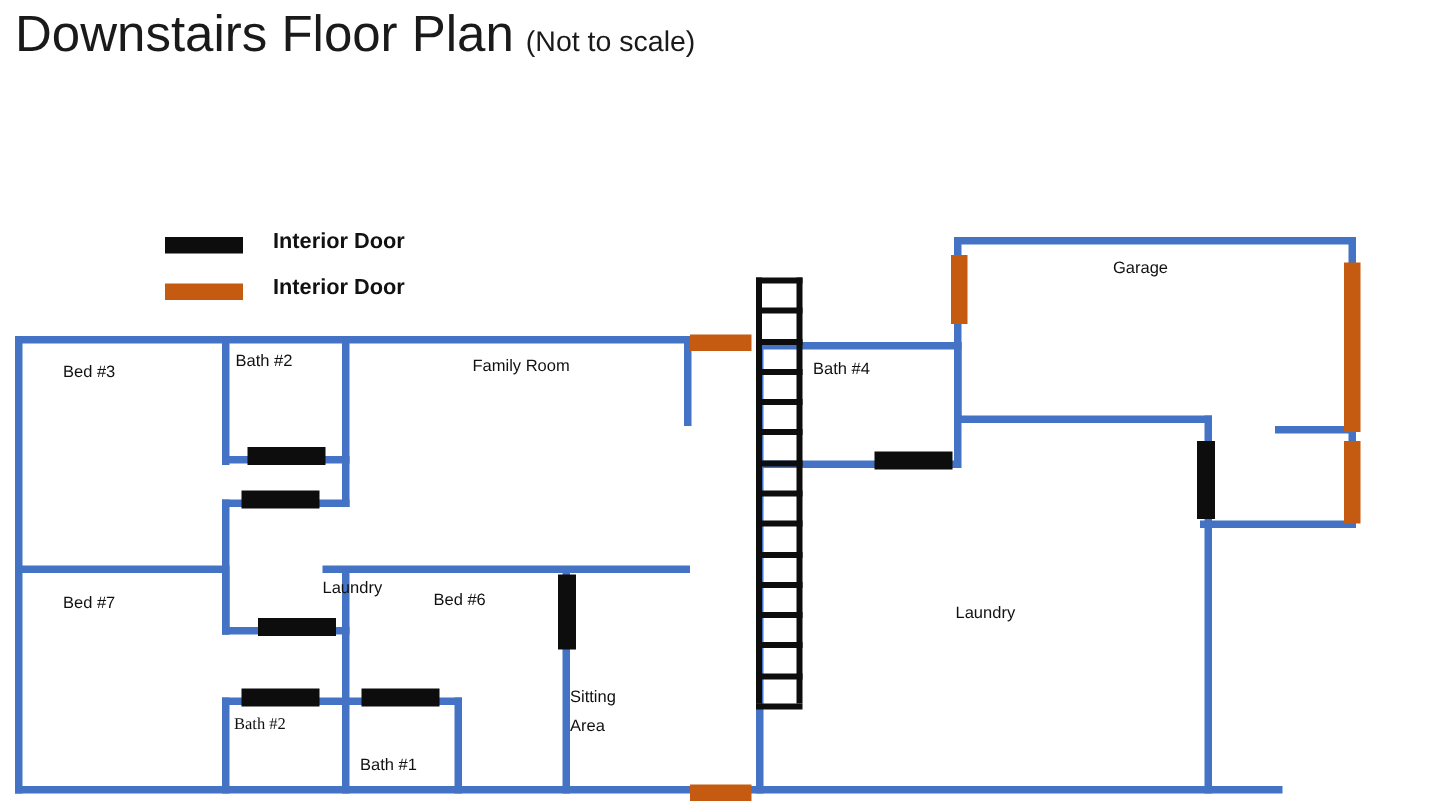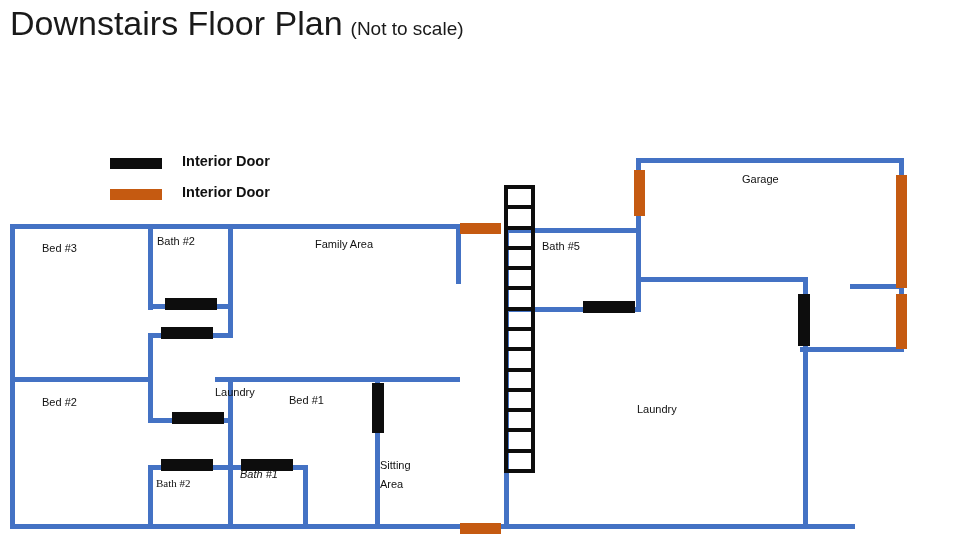--- a/index.html
+++ b/index.html
@@ -130,26 +130,26 @@
       <div class="stair-rung" style="left: 504px; top: 387.857px; width: 31px; height: 4px;"></div>
       <div class="stair-rung" style="left: 504px; top: 408.143px; width: 31px; height: 4px;"></div>
       <div class="stair-rung" style="left: 504px; top: 428.429px; width: 31px; height: 4px;"></div>
       <div class="stair-rung" style="left: 504px; top: 448.714px; width: 31px; height: 4px;"></div>
       <div class="stair-rung" style="left: 504px; top: 469px; width: 31px; height: 4px;"></div>
     </div>
 
   <div id="rooms-root">
       <div class="room-label" style="left: 42px; top: 239px;">Bed #3</div>
       <div class="room-label" style="left: 157px; top: 232px;">Bath #2</div>
-      <div class="room-label" style="left: 315px; top: 235px;">Family Area</div>
-      <div class="room-label" style="left: 542px; top: 237px;">Bath #5</div>
+      <div class="room-label" style="left: 315px; top: 235px;">Family Room</div>
+      <div class="room-label" style="left: 542px; top: 237px;">Bath #4</div>
       <div class="room-label" style="left: 742px; top: 170px;">Garage</div>
       <div class="room-label" style="left: 637px; top: 400px;">Laundry</div>
-      <div class="room-label" style="left: 42px; top: 393px;">Bed #2</div>
+      <div class="room-label" style="left: 42px; top: 393px;">Bed #7</div>
       <div class="room-label" style="left: 215px; top: 383px;">Laundry</div>
-      <div class="room-label" style="left: 289px; top: 391px;">Bed #1</div>
+      <div class="room-label" style="left: 289px; top: 391px;">Bed #6</div>
       <div class="room-label" style="left: 380px; top: 456px;">Sitting
 Area</div>
       <div class="room-label" style="left: 156px; top: 474px; font-family: Liberation Serif, serif;">Bath #2</div>
-      <div class="room-label" style="left: 240px; top: 465px; font-style: italic;">Bath #1</div>
+      <div class="room-label" style="left: 240px; top: 501px;">Bath #1</div>
     </div>
 
 </div>
 
 </body></html>

